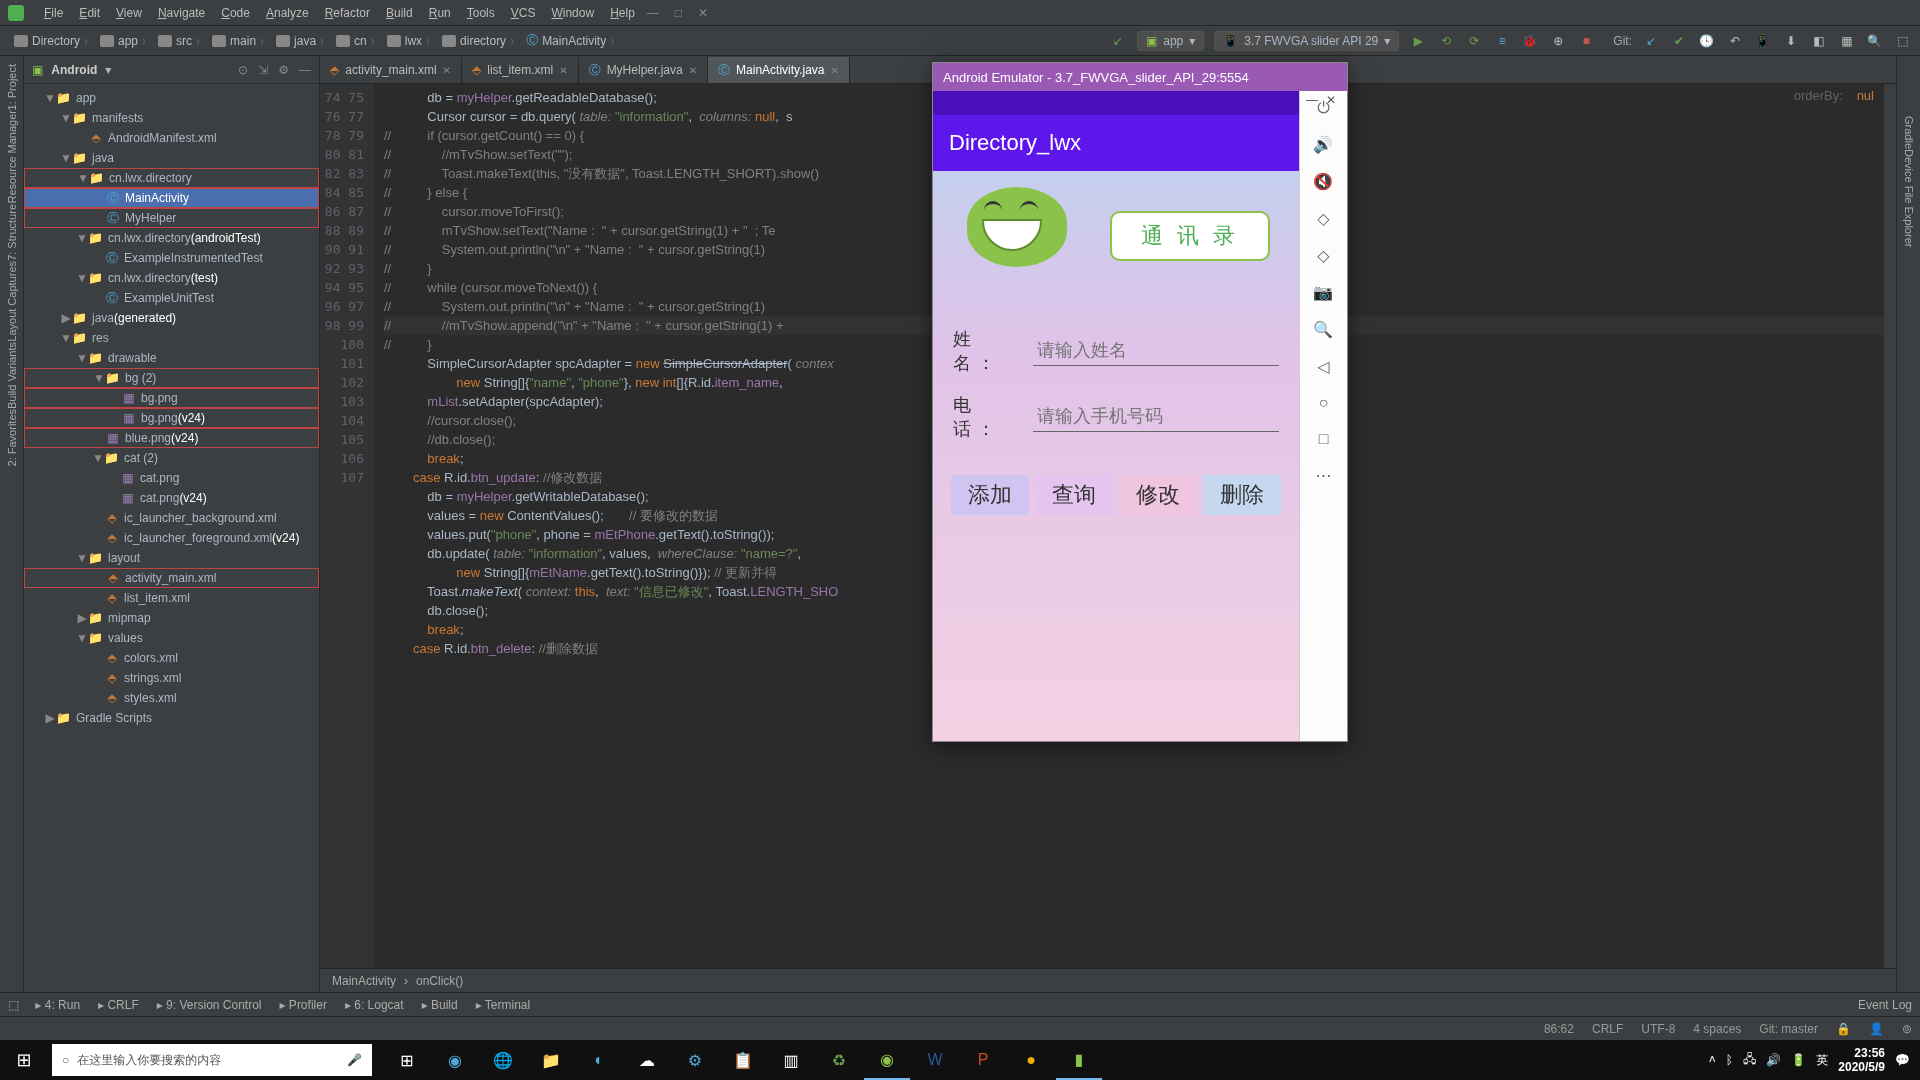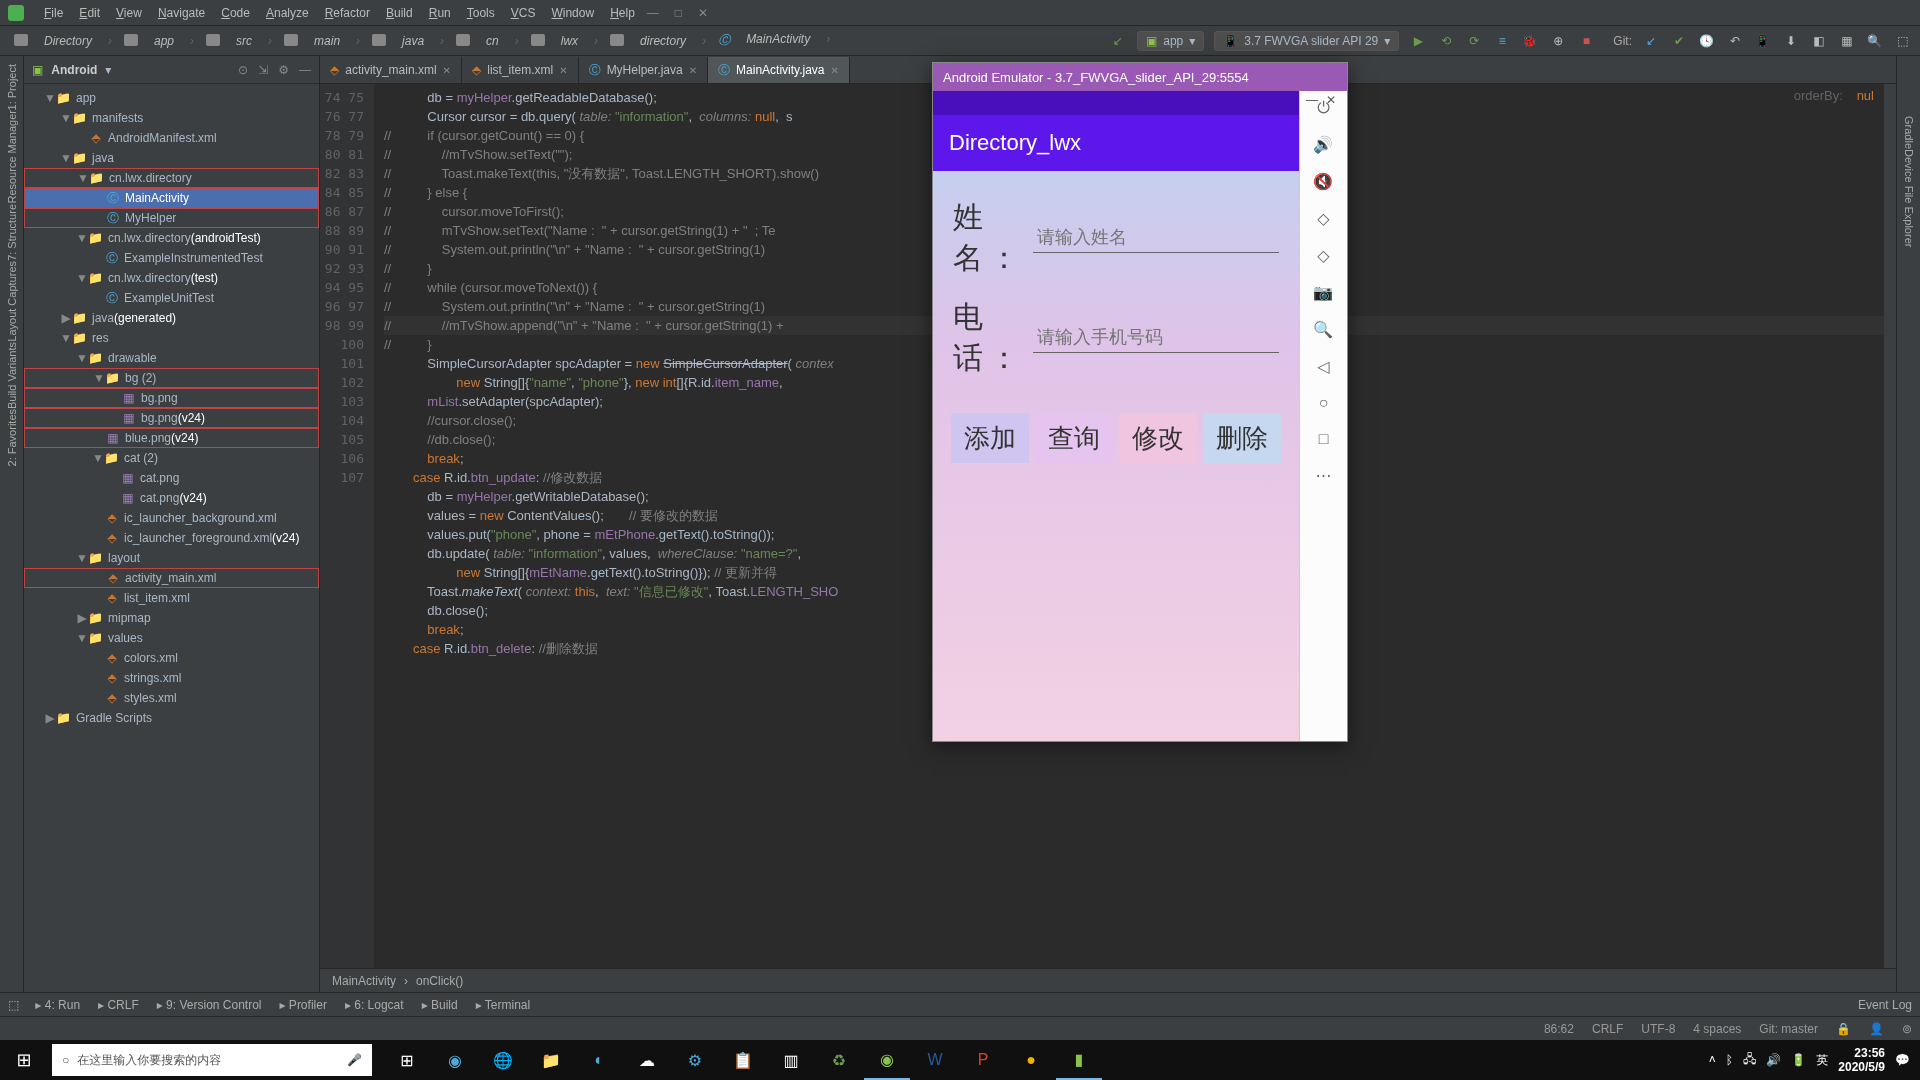--- a/index.html
+++ b/index.html
@@ -8,21 +8,21 @@
 
 .menubar { height:26px; background:#3c3f41; display:flex; align-items:center; padding:0 8px; gap:4px; border-bottom:1px solid #252627;}
 .menubar .logo { width:16px; height:16px; background:#4caf50; border-radius:3px; margin-right:8px;}
 .menubar .menu-item { padding:2px 8px; color:#bbb; cursor:pointer;}
 .menubar .menu-item u { text-decoration:underline;}
 .menubar .title { margin-left:auto; margin-right:auto; color:#777;}
 .menubar .win-controls { display:flex; gap:16px; color:#888;}
 
 
 .toolbar { height:30px; background:#3c3f41; display:flex; align-items:center; padding:0 8px; border-bottom:1px solid #252627;}
-.crumb { display:flex; align-items:flex-start; gap:16px; padding:2px 6px; color:#bbb;font-style:italic;}
+.crumb { display:flex; align-items:center; gap:4px; padding:2px 6px; color:#bbb;}
 .crumb .chev { color:#666;}
 .fold-icon { width:14px; height:12px; background:#888; display:inline-block; border-radius:2px;}
 .tool-right { margin-left:auto; display:flex; align-items:center; gap:10px;}
 .tool-btn { width:18px; height:18px; display:flex; align-items:center; justify-content:center; color:#bbb; cursor:pointer;}
 .device-pill { background:#4e4e4e; border:1px solid #555; padding:2px 8px; border-radius:3px; display:flex; align-items:center; gap:6px;}
 
 
 .main { display:flex; height:calc(100% - 26px - 30px - 24px - 24px - 40px);}
 .left-gutter { width:24px; background:#3c3f41; border-right:1px solid #252627; display:flex; flex-direction:column; align-items:center; padding-top:8px; gap:20px;}
 .left-gutter .vtab { writing-mode:vertical-rl; transform:rotate(180deg); color:#aaa; font-size:11px; cursor:pointer;}
@@ -74,24 +74,24 @@
 .emu-appbar { height:56px; background:#5e17eb; color:#fff; display:flex; align-items:center; padding:0 16px; font-size:22px; font-weight:500;}
 .emu-header-img { height:130px; display:flex; align-items:center; justify-content:space-around; padding:10px;}
 .smiley { width:110px; height:110px; position:relative;}
 .smiley .face { width:100px; height:80px; background:#8bc34a; border-radius:50%/45%; position:absolute; top:6px; left:5px;}
 .smiley .eye { width:18px; height:12px; border-top:3px solid #333; border-radius:12px 12px 0 0; position:absolute; top:20px;}
 .smiley .eye.l{left:22px}.smiley .eye.r{left:58px}
 .smiley .mouth { width:60px; height:32px; background:#fff; border-radius:0 0 30px 30px; position:absolute; top:38px; left:20px; border:2px solid #5a8f2e;}
 .bubble { width:160px; height:50px; background:#fff; border:2px solid #8bc34a; border-radius:10px; display:flex; align-items:center; justify-content:center; color:#4caf50; font-size:22px; letter-spacing:4px;}
 .emu-form { padding:8px 20px;}
 .emu-field { display:flex; align-items:center; margin:18px 0;}
-.emu-field label { width:80px; font-size:30px; color:#333; letter-spacing:6px;}
+.emu-field label { width:80px; font-size:18px; color:#333; letter-spacing:6px;}
 .emu-field .inp { flex:1; height:30px; border:none; border-bottom:1px solid #666; background:transparent; font-size:18px; color:#888; padding:0 4px;}
 .emu-btns { display:flex; gap:6px; padding:0 18px; margin-top:8px;}
-.emu-btn { flex:1; height:50px; display:flex; align-items:center; justify-content:center; font-size:26px; color:#333;}
+.emu-btn { flex:1; height:40px; display:flex; align-items:center; justify-content:center; font-size:22px; color:#333;}
 .eb1{background:#d0c5f0}.eb2{background:#e5c5ef}.eb3{background:#f0c5e0}.eb4{background:#c5d8f0}
 .emu-side { width:48px; background:#fcfcfc; border-left:1px solid #ccc; display:flex; flex-direction:column; align-items:center; padding:8px 0; gap:18px; color:#666;}
 .emu-side .sb { font-size:16px; cursor:pointer;}
 .emu-winctrl { position:absolute; right:4px; top:30px; width:44px; height:20px; display:flex; gap:8px; color:#555; font-size:12px; justify-content:center;}
 
 
 .taskbar { position:absolute; bottom:0; left:0; right:0; height:40px; background:#101010; display:flex; align-items:center;}
 .taskbar .start { width:48px; height:40px; display:flex; align-items:center; justify-content:center; color:#fff; font-size:18px;}
 .taskbar .search { flex:0 0 320px; height:32px; margin:0 4px; background:#fff; display:flex; align-items:center; padding:0 10px; gap:8px; color:#555;}
 .taskbar .tb-icons { display:flex; align-items:center; margin-left:8px; gap:2px;}
@@ -512,20 +512,29 @@
 <div class="emulator">
   <div class="emu-title">Android Emulator - 3.7_FWVGA_slider_API_29:5554</div>
   <div class="emu-winctrl">
     <span>—</span>
     <span>✕</span>
   </div>
   <div class="emu-body">
     <div class="emu-screen">
       <div class="emu-topbar"></div>
       <div class="emu-appbar">Directory_lwx</div>
+      <div class="emu-header-img">
+        <div class="smiley">
+          <div class="face"></div>
+            <div class="eye l"></div>
+            <div class="eye r"></div>
+            <div class="mouth"></div>
+        </div>
+        <div class="bubble">通 讯 录</div>
+      </div>
       <div class="emu-form">
         <div class="emu-field">
           <label>姓 名：</label>
           <input class="inp" placeholder="请输入姓名" style="">
         </div>
         <div class="emu-field">
           <label>电 话：</label>
           <input class="inp" placeholder="请输入手机号码" style="">
         </div>
       </div>

